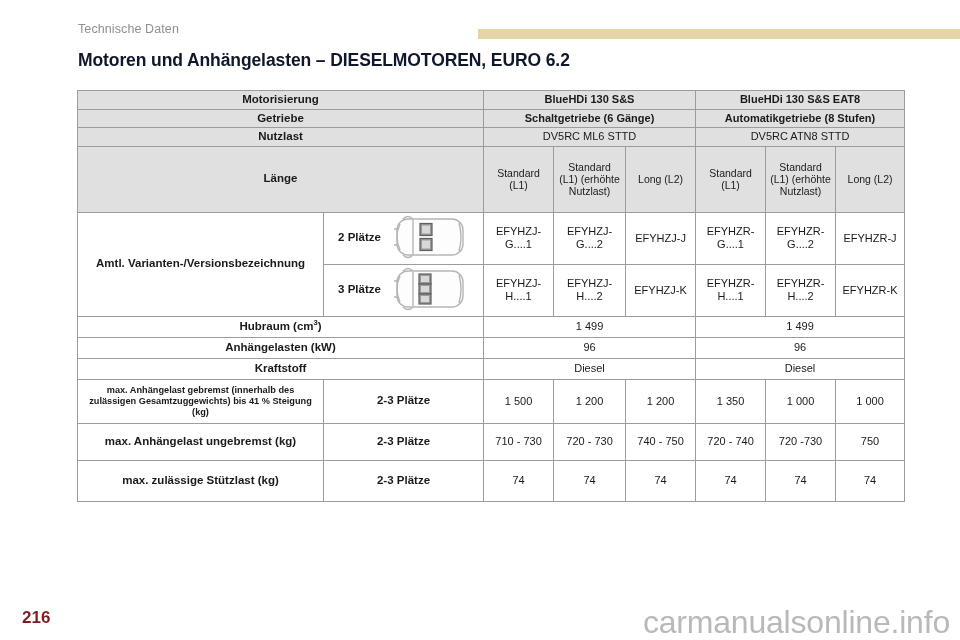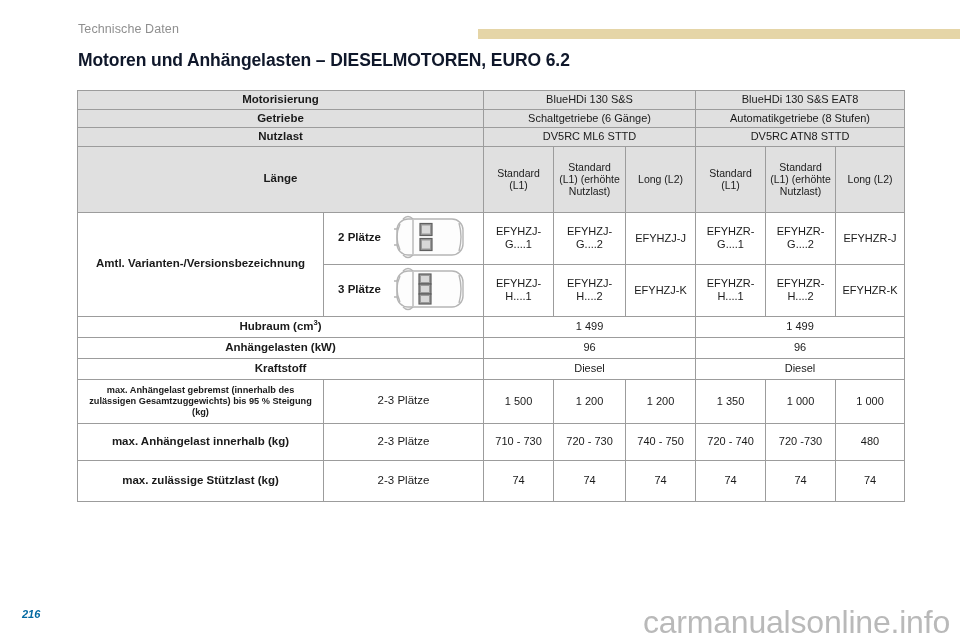--- a/index.html
+++ b/index.html
@@ -79,45 +79,44 @@
     padding-left: 9px;
     font-size: 11.5px;
   }
   .lbl-sm {
     text-align: left;
     font-weight: bold;
     padding-left: 9px;
     font-size: 9.2px;
     line-height: 1.3;
   }
-  .bold { font-weight: normal; }
-  .b12 { font-weight: normal; font-size: 11.5px; }
+  .bold { font-weight: bold; }
+  .b12 { font-weight: bold; font-size: 11.5px; }
   .plain { font-weight: normal; margin-top: 19px; }
   .laenge-sub { font-size: 10.5px; line-height: 1.22; }
   .seats { font-weight: bold; font-size: 11.5px; }
   .iconcell { padding: 0; margin-top: 20px; }
   .varcell { font-size: 11px; line-height: 1.25; }
   sup { font-size: 0.66em; vertical-align: super; line-height: 0; }
 
   .van-wrap {
     display: flex;
     align-items: center;
     justify-content: center;
     height: 100%;
   }
 
   
   #page-number {
     position: absolute;
     left: 22px;
     top: 608px;
-    font-size: 11px;
+    font-size: 17px;
     font-weight: bold;
-    color: #0369a1;
-    font-style: italic;
+    color: #7f1d1d;
   }
   #watermark {
     position: absolute;
     right: 10px;
     top: 604px;
     font-size: 32px;
     color: #b9b9b9;
     letter-spacing: -0.2px;
     font-family: "Liberation Sans", sans-serif;
   }
@@ -258,39 +257,39 @@
     <td class="plain" colspan="3">96</td>
   </tr>
 
   <tr style="height:21px">
     <td class="lbl" colspan="2">Kraftstoff</td>
     <td class="plain" colspan="3">Diesel</td>
     <td class="plain" colspan="3">Diesel</td>
   </tr>
 
   <tr style="height:44px">
-    <td class="lbl-sm">max. Anhängelast gebremst (innerhalb des zulässigen Gesamtzuggewichts) bis 95 % Steigung (kg)</td>
+    <td class="lbl-sm">max. Anhängelast gebremst (innerhalb des zulässigen Gesamtzuggewichts) bis 41 % Steigung (kg)</td>
     <td class="b12">2-3 Plätze</td>
     <td class="plain">1 500</td>
     <td class="plain">1 200</td>
     <td class="plain">1 200</td>
     <td class="plain">1 350</td>
     <td class="plain">1 000</td>
     <td class="plain">1 000</td>
   </tr>
 
   <tr style="height:37px">
-    <td class="lbl">max. Anhängelast innerhalb (kg)</td>
+    <td class="lbl">max. Anhängelast ungebremst (kg)</td>
     <td class="b12">2-3 Plätze</td>
     <td class="plain">710 - 730</td>
     <td class="plain">720 - 730</td>
     <td class="plain">740 - 750</td>
     <td class="plain">720 - 740</td>
     <td class="plain">720 -730</td>
-    <td class="plain">480</td>
+    <td class="plain">750</td>
   </tr>
 
   <tr style="height:41px">
     <td class="lbl">max. zulässige Stützlast (kg)</td>
     <td class="b12">2-3 Plätze</td>
     <td class="plain">74</td>
     <td class="plain">74</td>
     <td class="plain">74</td>
     <td class="plain">74</td>
     <td class="plain">74</td>

